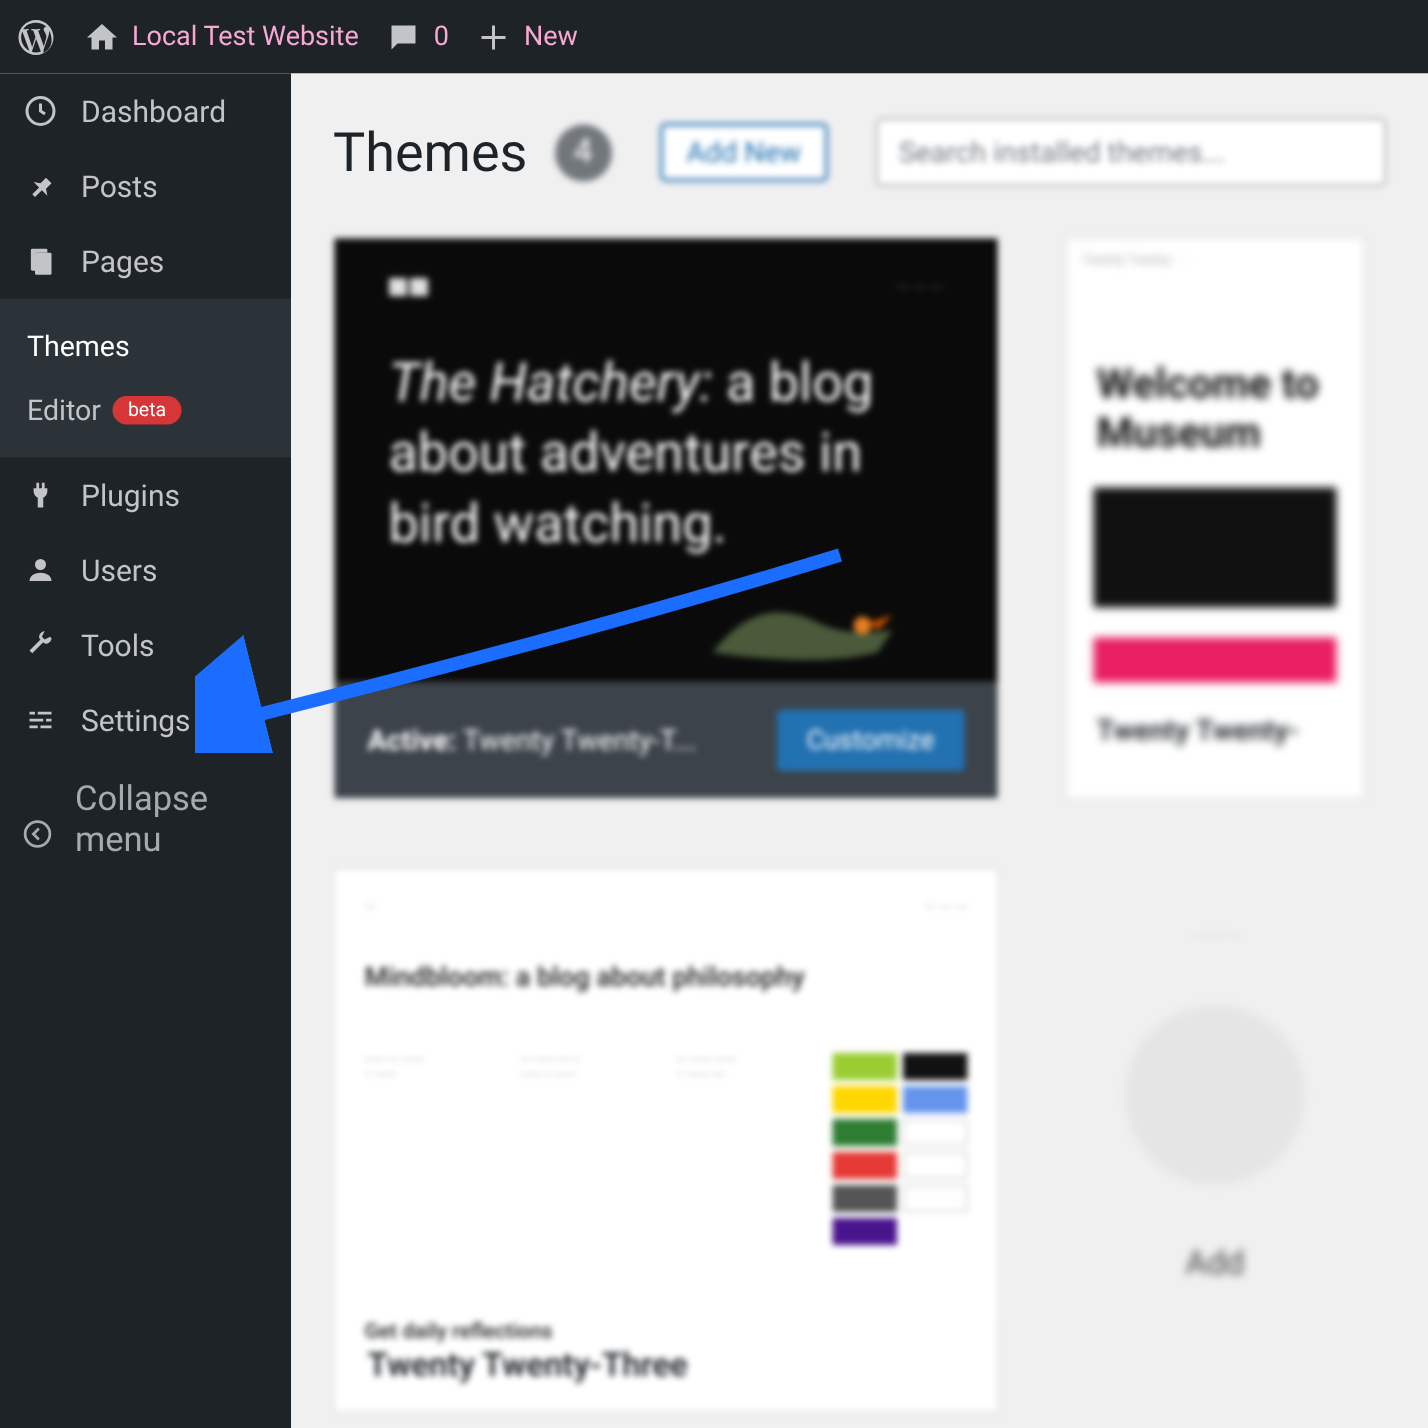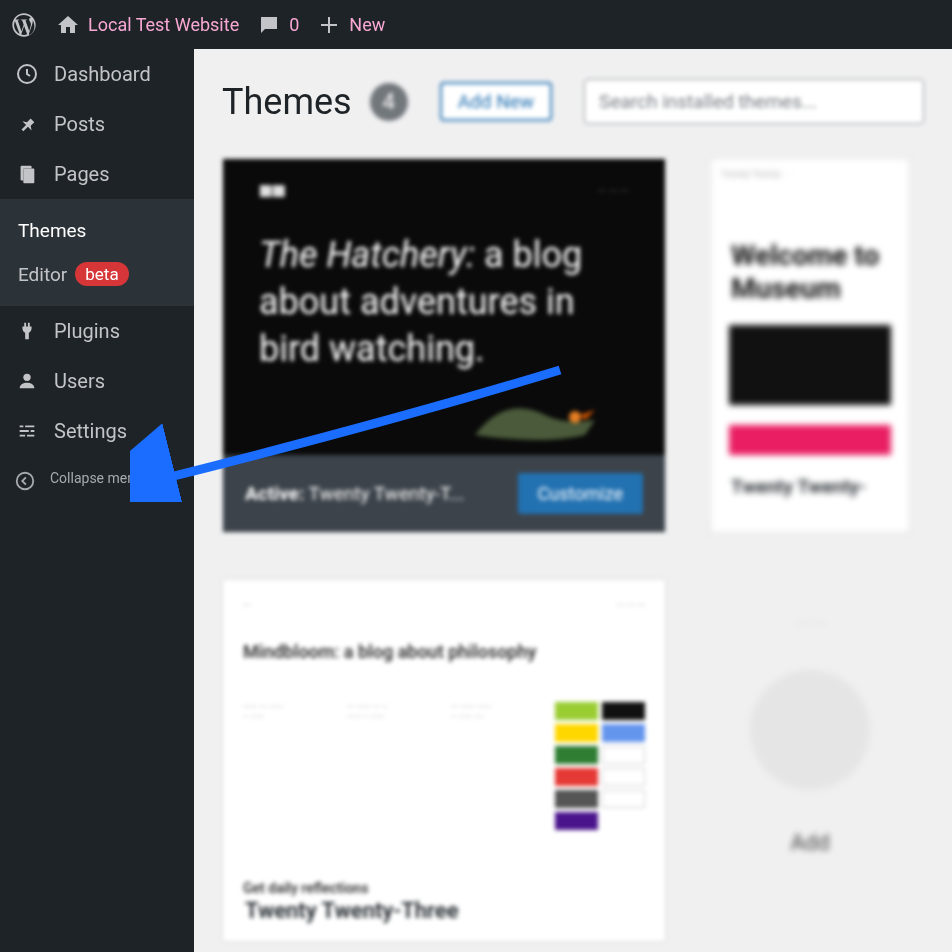--- a/index.html
+++ b/index.html
@@ -9,22 +9,22 @@
 .top-bar-item .icon{display:flex;align-items:center;justify-content:center}
 .container{display:flex;height:calc(100% - 49px)}
 .sidebar{width:194px;background:#1d2327;color:#c3c4c7;flex-shrink:0}
 .menu-item{display:flex;align-items:center;gap:14px;padding:12px 14px;font-size:20px;cursor:pointer;position:relative}
 .menu-item.active{background:#2271b1;color:#fff}
 .menu-item.active::after{content:"";position:absolute;right:-1px;top:50%;transform:translateY(-50%);border:11px solid transparent;border-right-color:#f0f0f1}
 .menu-item .icon{width:26px;height:26px;display:flex;align-items:center;justify-content:center;flex-shrink:0}
 .sub-menu{background:#2c3338;padding:10px 0}
 .sub-item{padding:10px 18px;font-size:19px;cursor:pointer;color:#c3c4c7;display:flex;align-items:center;gap:8px}
 .sub-item.current{color:#fff;font-weight:400}
-.badge{background:#d63638;color:#fff;padding:2px 10px;border-radius:12px;font-size:17px}
-.collapse{padding:14px 14px;display:flex;align-items:flex-start;gap:14px;font-size:14px;cursor:pointer;color:#a7aaad}
+.badge{background:#d63638;color:#fff;padding:2px 10px;border-radius:12px;font-size:13px}
+.collapse{padding:14px 14px;display:flex;align-items:flex-end;gap:14px;font-size:23px;cursor:pointer;color:#a7aaad}
 .main{flex:1;padding:30px 28px;background:#f0f0f1;filter:blur(0)}
 .page-header{display:flex;align-items:center;gap:18px;margin-bottom:34px}
 .page-title{font-size:36px;font-weight:400;color:#1d2327}
 .count-badge{width:38px;height:38px;border-radius:50%;background:#72777c;color:#fff;display:flex;align-items:center;justify-content:center;font-size:22px;filter:blur(2px)}
 .add-new{border:2px solid #2271b1;color:#2271b1;background:#fff;padding:6px 16px;font-size:19px;border-radius:4px;cursor:pointer;filter:blur(2px);margin-left:14px}
 .search-box{border:1px solid #8c8f94;padding:10px 14px;font-size:19px;color:#787c82;background:#fff;border-radius:4px;flex:1;margin-left:14px;filter:blur(2px)}
 .theme-grid{display:flex;gap:44px;flex-wrap:wrap}
 .theme-card{width:444px;background:#fff;border:1px solid #dcdcde;filter:blur(2px)}
 .theme-preview{height:296px;background:#0a0a0a;color:#fff;padding:26px 36px;position:relative;display:flex;flex-direction:column}
 .preview-top{display:flex;justify-content:space-between;font-size:11px;color:#888;margin-bottom:34px}
@@ -125,20 +125,28 @@
       <span>Plugins</span>
     </div>
     <div class="menu-item">
       <span class="icon">
           <svg width="22" height="22" viewBox="0 0 24 24" fill="#c3c4c7">
             <circle cx="12" cy="8" r="4"></circle>
             <path d="M4 20c0-4 4-6 8-6s8 2 8 6H4z"></path>
           </svg>
         </span>
       <span>Users</span>
+    </div>
+    <div class="menu-item">
+      <span class="icon">
+          <svg width="22" height="22" viewBox="0 0 24 24" fill="#c3c4c7">
+            <path d="M20 7c0 2-2 4-4 4-1 0-1 0-2-1l-8 8-2-2 8-8c-1-1-1-1-1-2 0-2 2-4 4-4l-2 4 2 2 4-2 1 1z"></path>
+          </svg>
+        </span>
+      <span>Tools</span>
     </div>
     <div class="menu-item">
       <span class="icon">
           <svg width="22" height="22" viewBox="0 0 24 24" fill="#c3c4c7">
             <path d="M4 6h4v2H4zM10 6h10v2H10zM4 11h10v2H4zM16 11h4v2h-4zM4 16h6v2H4zM12 16h8v2h-8z"></path>
           </svg>
         </span>
       <span>Settings</span>
     </div>
     <div class="collapse">

